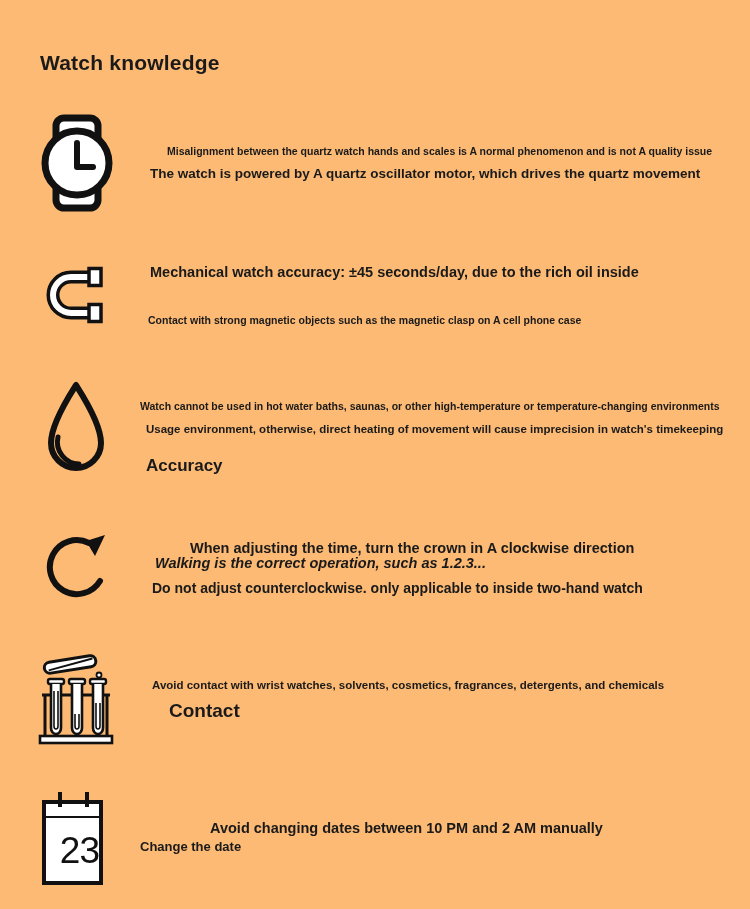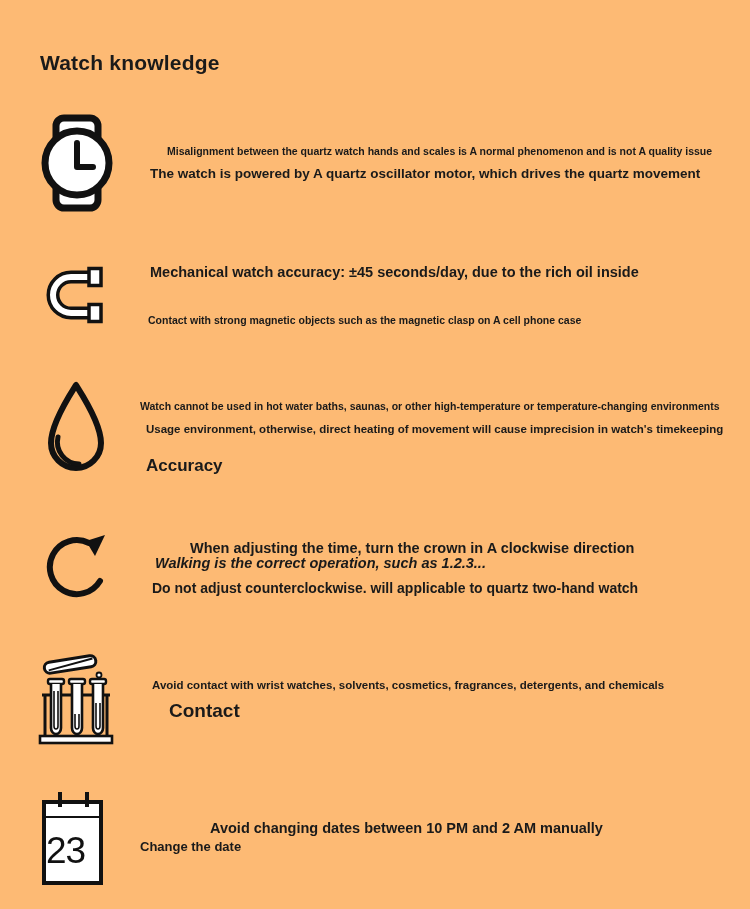--- a/index.html
+++ b/index.html
@@ -40,21 +40,21 @@
   #icon-arrow{left:45px;top:526px;width:66px;height:74px;}
   #icon-tubes{left:38px;top:650px;width:76px;height:96px;}
 
   
   #icon-calendar{left:42px;top:792px;width:61px;height:93px;}
   .cal-box{position:absolute;left:0;top:8px;width:53px;height:77px;border:4px solid #111;background:#fff;}
   .cal-header-line{position:absolute;left:0;top:12px;width:53px;height:0;border-top:2.5px solid #111;}
   .cal-pin{position:absolute;top:0;width:3.5px;height:15px;background:#111;}
   .cal-pin.p1{left:16px;}
   .cal-pin.p2{left:43px;}
-  .cal-day{position:absolute;left:0;top:26px;width:53px;text-align:left;
+  .cal-day{position:absolute;left:0;top:26px;width:53px;text-align:right;
     font-size:37px;font-weight:400;color:#111;letter-spacing:-1px;}
 </style>
 </head>
 <body>
 
 <div id="page">
 
   <h1 id="page-title" class="abs line">Watch knowledge</h1>
 
   <div class="icon" id="icon-watch">
@@ -89,21 +89,21 @@
   <div class="line s3l3">Accuracy</div>
 
   <div class="icon" id="icon-arrow">
     <svg viewBox="0 0 66 74" xmlns="http://www.w3.org/2000/svg">
       <path d="M55,55 A27,27 0 1 1 44,17" fill="none" stroke="#111" stroke-width="6" stroke-linecap="round"></path>
       <polygon points="41,15 60,9 50,30" fill="#111"></polygon>
     </svg>
   </div>
   <div class="line s4l1">When adjusting the time, turn the crown in A clockwise direction</div>
   <div class="line s4l2">Walking is the correct operation, such as 1.2.3...</div>
-  <div class="line s4l3">Do not adjust counterclockwise. will applicable to quartz two-hand watch</div>
+  <div class="line s4l3">Do not adjust counterclockwise. only applicable to inside two-hand watch</div>
 
   <div class="icon" id="icon-tubes">
     <svg viewBox="0 0 76 96" xmlns="http://www.w3.org/2000/svg">
       <g transform="rotate(-9 32 14)">
         <rect x="6" y="9" width="52" height="11" rx="5.5" fill="#fff" stroke="#111" stroke-width="3"></rect>
         <line x1="10" y1="17" x2="55" y2="12" stroke="#111" stroke-width="2"></line>
       </g>
       <circle cx="61" cy="25" r="2.5" fill="#fff" stroke="#111" stroke-width="1.8"></circle>
       <line x1="7" y1="45" x2="7" y2="87" stroke="#111" stroke-width="3"></line>
       <line x1="69" y1="45" x2="69" y2="87" stroke="#111" stroke-width="3"></line>

